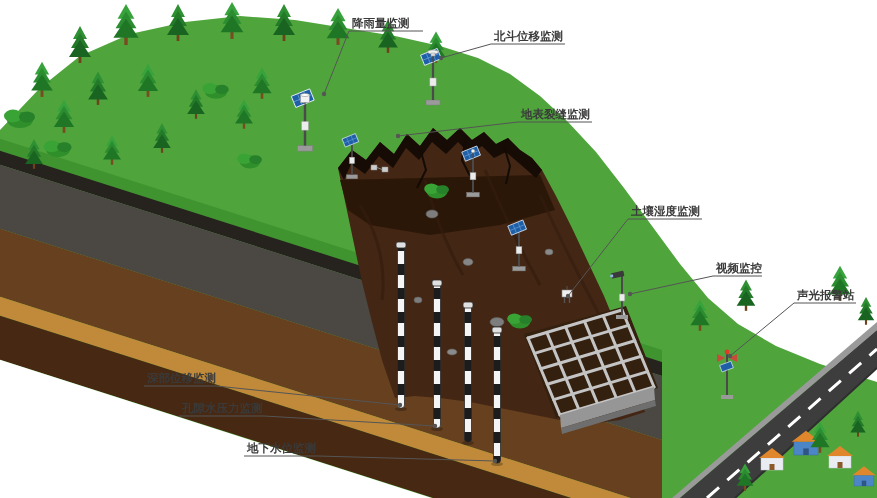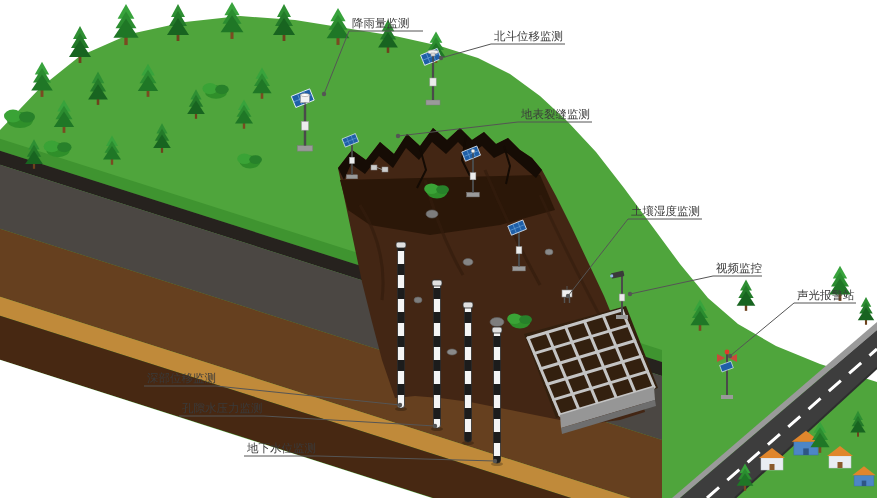--- a/index.html
+++ b/index.html
@@ -1,16 +1,16 @@
 <!DOCTYPE html>
 <html><head>
 <meta charset="utf-8">
 <style>
   html,body{margin:0;padding:0;background:#ffffff;}
-  .stage{width:877px;height:498px;position:relative;overflow:hidden;background:#ffffff;}
+  .stage{width:877px;height:498px;position:relative;overflow:hidden;background:#ffffff;font-weight:bold;}
   svg{display:block;}
   text{font-family:"Liberation Sans","DejaVu Sans",sans-serif;font-size:11.5px;fill:#3a3a3a;}
 </style>
 </head>
 <body>
 
 <div class="stage">
 <svg width="877" height="498" viewBox="0 0 877 498" xmlns="http://www.w3.org/2000/svg">
   <defs>
     <pattern id="bhStripes" patternUnits="userSpaceOnUse" x="0" y="0" width="8" height="24">

